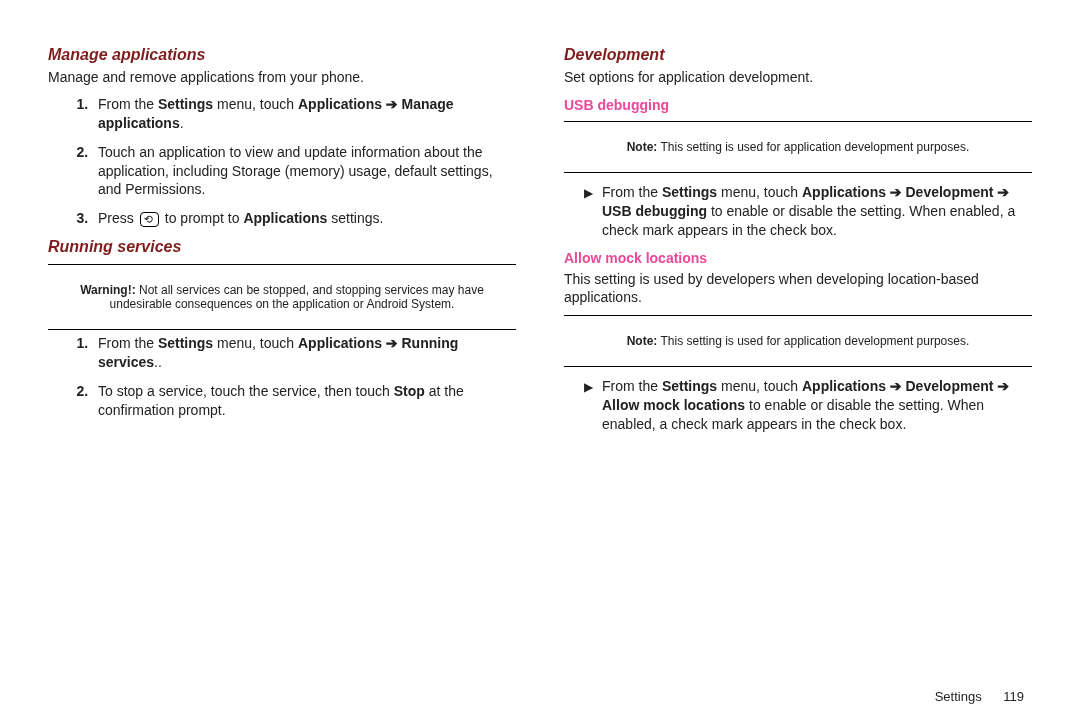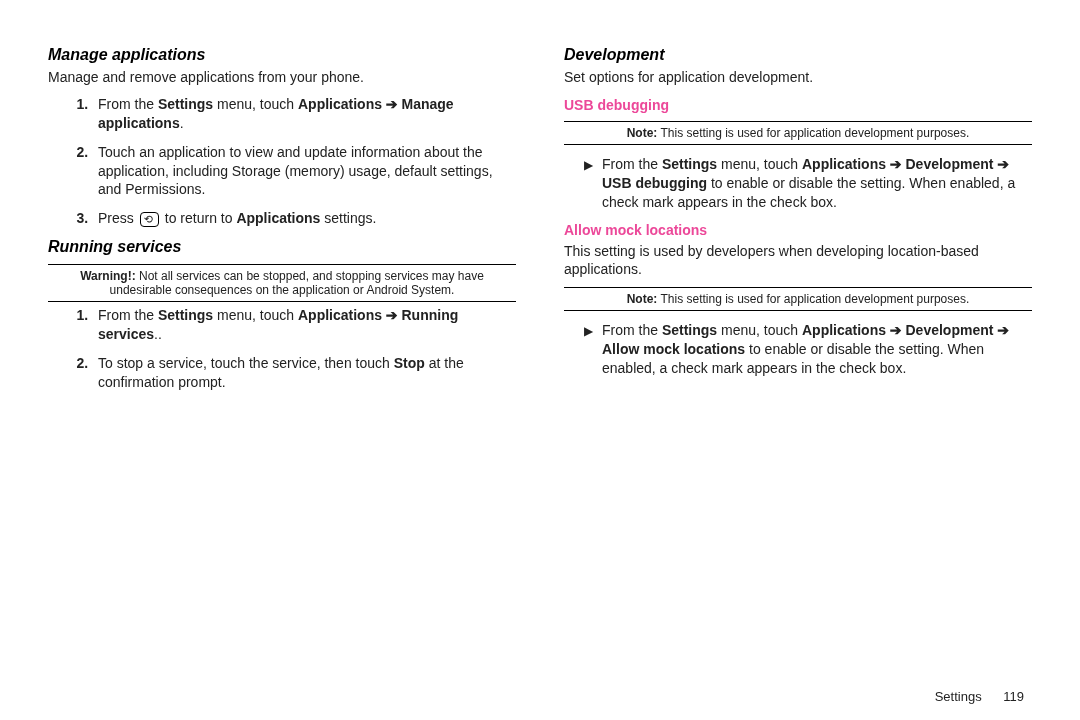--- a/index.html
+++ b/index.html
@@ -19,21 +19,21 @@
     gap: 48px;
   }
   .col {
     flex: 1;
     min-width: 0;
   }
   h3.section {
     font-size: 16px;
     font-style: italic;
     font-weight: bold;
-    color: #000000;
+    color: #7f1d1d;
     margin: 6px 0 4px 0;
   }
   h4.subhead {
     font-size: 14px;
     font-weight: bold;
     color: #ec4899;
     margin: 10px 0 4px 0;
   }
   p.body {
     font-size: 14px;
@@ -63,21 +63,21 @@
     flex: 0 0 18px;
     font-size: 12px;
     padding-top: 2px;
   }
   .bullet-block .txt {
     flex: 1;
   }
   .notebox {
     border-top: 1px solid #000;
     border-bottom: 1px solid #000;
-    padding: 4px 4px;
+    padding: 18px 4px;
     margin: 8px 0 3px 0;
     font-size: 12px;
     text-align: center;
   }
   .notebox strong.label {
     font-weight: bold;
   }
   .return-icon {
     display: inline-block;
     vertical-align: middle;
@@ -107,21 +107,21 @@
 
     <h3 class="section">Manage applications</h3>
     <p class="body">Manage and remove applications from your phone.</p>
 
     <ol>
       <li>
         <span>From the </span><b>Settings</b><span> menu, touch </span><b>Applications ➔ Manage applications</b><span>.</span>
       </li>
       <li>Touch an application to view and update information about the application, including Storage (memory) usage, default settings, and Permissions.</li>
       <li>
-        <span>Press </span><span class="return-icon">⟲</span><span> to return to </span><b>Applications</b><span> settings.</span>
+        <span>Press </span><span class="return-icon">⟲</span><span> to prompt to </span><b>Applications</b><span> settings.</span>
       </li>
     </ol>
 
     <h3 class="section">Running services</h3>
 
     <div class="notebox">
       <strong class="label">Warning!:</strong><span> Not all services can be stopped, and stopping services may have undesirable consequences on the application or Android System.</span>
     </div>
 
     <ol>

